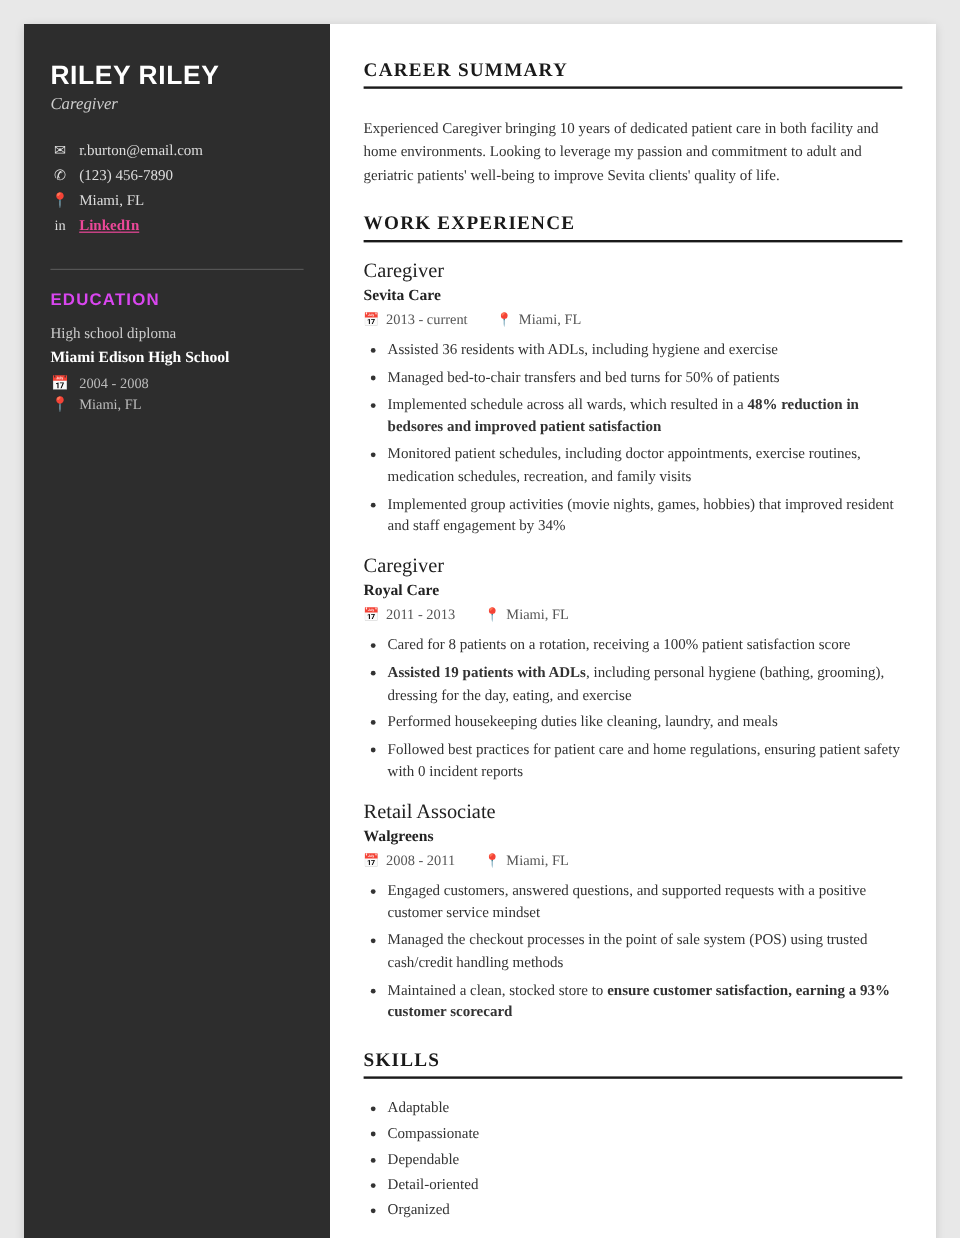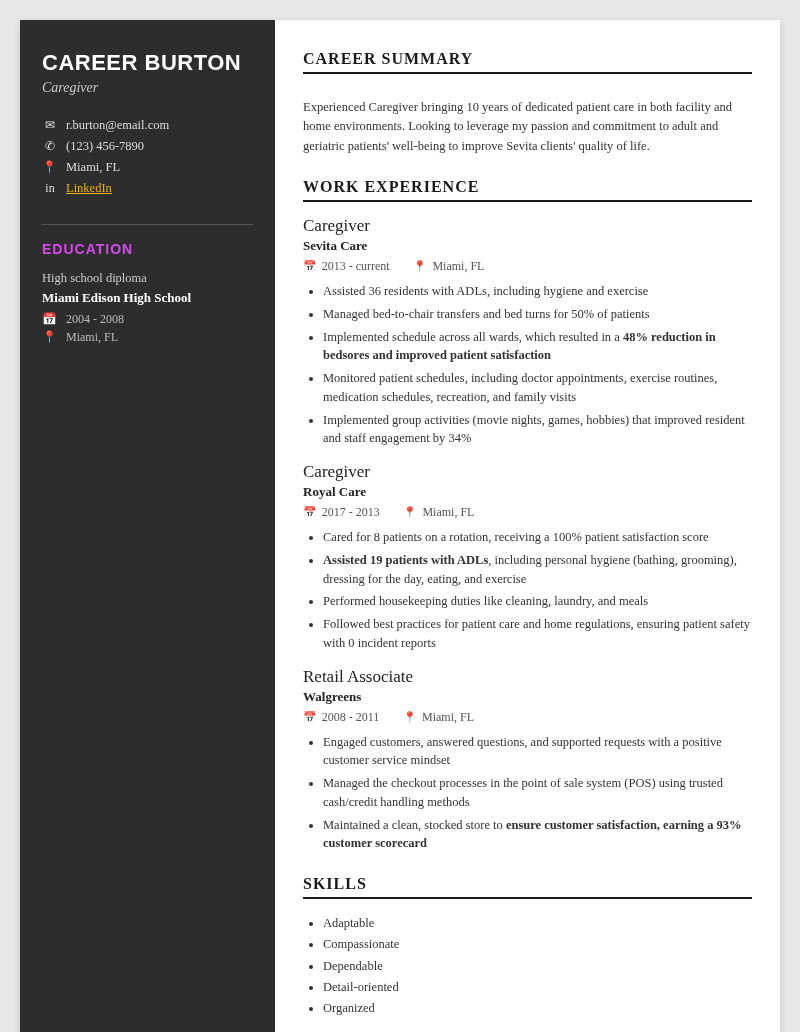--- a/index.html
+++ b/index.html
@@ -54,22 +54,23 @@
       color: #ddd;
     }
     .contact-icon {
       width: 16px;
       margin-right: 8px;
       flex-shrink: 0;
       text-align: center;
       font-size: 12px;
     }
     .contact-link {
-      color: #eab308;
+      color: #ec4899;
       text-decoration: underline;
+      font-weight: bold;
     }
     .divider {
       border: none;
       border-top: 1px solid #555;
       margin: 16px 0;
     }
     .sidebar-section-title {
       font-family: Arial, sans-serif;
       font-size: 14px;
       font-weight: bold;
@@ -180,21 +181,21 @@
       color: #333;
       line-height: 1.7;
     }
   </style>
 </head>
 <body>
 
 <div class="resume">
 
   <div class="sidebar">
-    <div class="sidebar-name">CAREER BURTON</div>
+    <div class="sidebar-name">RILEY RILEY</div>
     <div class="sidebar-title">Caregiver</div>
 
     <div class="sidebar-contact">
       <div class="contact-item">
         <span class="contact-icon">✉</span>
         <span>r.burton@email.com</span>
       </div>
       <div class="contact-item">
         <span class="contact-icon">✆</span>
         <span>(123) 456-7890</span>
@@ -253,21 +254,21 @@
         <li>Implemented group activities (movie nights, games, hobbies) that improved resident and staff engagement by 34%</li>
       </ul>
     </div>
 
     <div class="work-entry">
       <div class="job-title">Caregiver</div>
       <div class="job-company">Royal Care</div>
       <div class="job-meta">
         <div class="job-meta-item">
           <span class="job-meta-icon">📅</span>
-          <span>2017 - 2013</span>
+          <span>2011 - 2013</span>
         </div>
         <div class="job-meta-item">
           <span class="job-meta-icon">📍</span>
           <span>Miami, FL</span>
         </div>
       </div>
       <ul class="job-bullets">
         <li>Cared for 8 patients on a rotation, receiving a 100% patient satisfaction score</li>
         <li><span class="bold">Assisted 19 patients with ADLs</span>, including personal hygiene (bathing, grooming), dressing for the day, eating, and exercise</li>
         <li>Performed housekeeping duties like cleaning, laundry, and meals</li>

